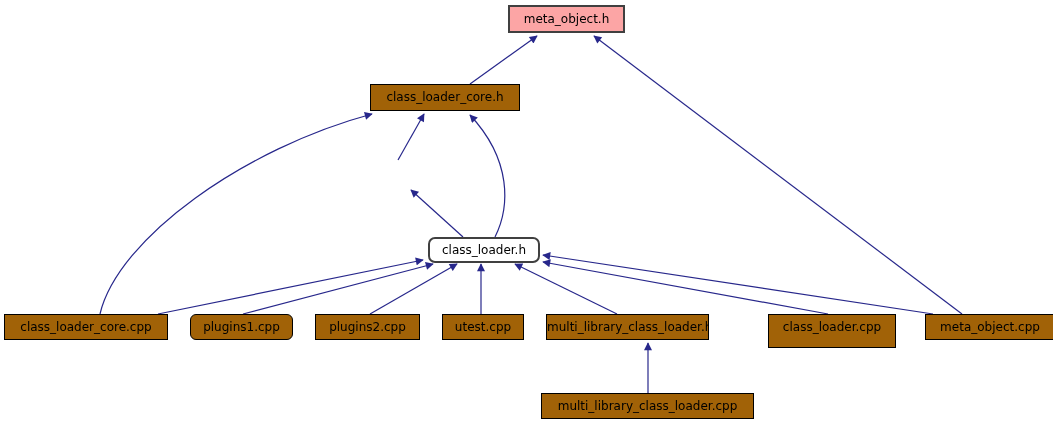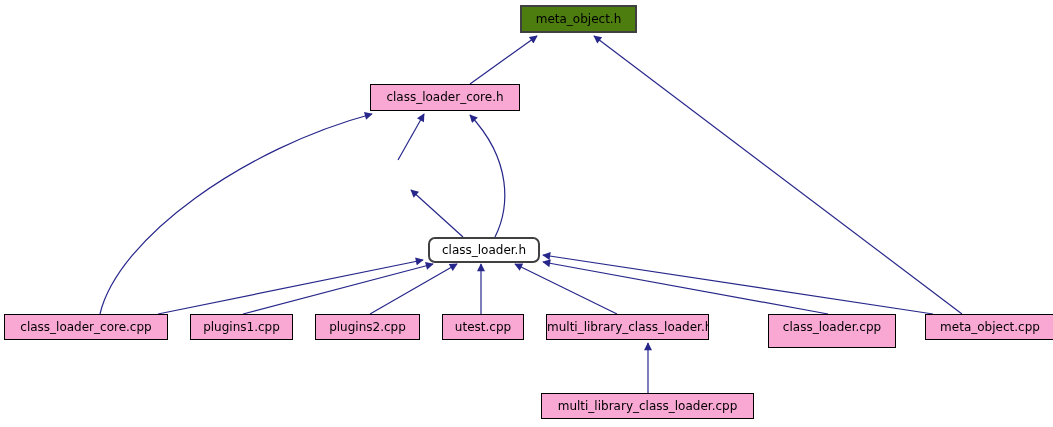--- a/index.html
+++ b/index.html
@@ -17,34 +17,33 @@
   }
   svg.edge-layer {
     position: absolute;
     left: 0;
     top: 0;
     z-index: 1;
   }
   .node {
     position: absolute;
     box-sizing: border-box;
-    background: #f9a8d4;
+    background: #a16207;
     border: 1px solid #000000;
     color: #000000;
     font-size: 12px;
     text-align: center;
     white-space: nowrap;
     overflow: hidden;
     z-index: 2;
     cursor: pointer;
   }
   .node.highlight {
-    background: #4d7c0f;
+    background: #fca5a5;
     border: 2px solid #404040;
-    margin-left: 12px;
   }
   .node.emphasis {
     background: #ffffff;
     border: 2px solid #404040;
   }
 </style>
 </head>
 <body>
 
 <div class="canvas" style="width: 1053px; height: 427px; background: rgb(255, 255, 255);">
@@ -66,20 +65,20 @@
       <path d="M 481 314 L 481 264" fill="none" stroke="#27278b" stroke-width="1.2" marker-end="url(#arrowhead)"></path>
       <path d="M 617 314 L 515 264" fill="none" stroke="#27278b" stroke-width="1.2" marker-end="url(#arrowhead)"></path>
       <path d="M 828 314 L 543 262" fill="none" stroke="#27278b" stroke-width="1.2" marker-end="url(#arrowhead)"></path>
       <path d="M 933 314 L 543 255" fill="none" stroke="#27278b" stroke-width="1.2" marker-end="url(#arrowhead)"></path>
       <path d="M 648 393 L 648 343" fill="none" stroke="#27278b" stroke-width="1.2" marker-end="url(#arrowhead)"></path>
     </svg>
 <div class="node highlight" style="left: 508px; top: 5px; width: 117px; height: 28px; line-height: 24px;">meta_object.h</div>
     <div class="node normal" style="left: 370px; top: 84px; width: 150px; height: 27px; line-height: 25px;">class_loader_core.h</div>
     <div class="node emphasis" style="left: 428px; top: 237px; width: 112px; height: 26px; line-height: 22px; border-radius: 7px;">class_loader.h</div>
     <div class="node normal" style="left: 4px; top: 314px; width: 164px; height: 26px; line-height: 24px;">class_loader_core.cpp</div>
-    <div class="node normal" style="left: 190px; top: 314px; width: 103px; height: 26px; line-height: 24px;">plugins1.cpp</div>
+    <div class="node normal" style="left: 190px; top: 314px; width: 103px; height: 26px; line-height: 24px; border-radius: 6px;">plugins1.cpp</div>
     <div class="node normal" style="left: 315px; top: 314px; width: 105px; height: 26px; line-height: 24px;">plugins2.cpp</div>
     <div class="node normal" style="left: 442px; top: 314px; width: 82px; height: 26px; line-height: 24px;">utest.cpp</div>
     <div class="node normal" style="left: 546px; top: 314px; width: 163px; height: 26px; line-height: 24px;">multi_library_class_loader.h</div>
     <div class="node normal" style="left: 768px; top: 314px; width: 128px; height: 34px; line-height: 24px;">class_loader.cpp</div>
     <div class="node normal" style="left: 881px; top: 314px; width: 130px; height: 26px; line-height: 24px; margin-left: 44px;">meta_object.cpp</div>
     <div class="node normal" style="left: 541px; top: 393px; width: 213px; height: 26px; line-height: 24px;">multi_library_class_loader.cpp</div>
   </div>
 
 </body></html>

